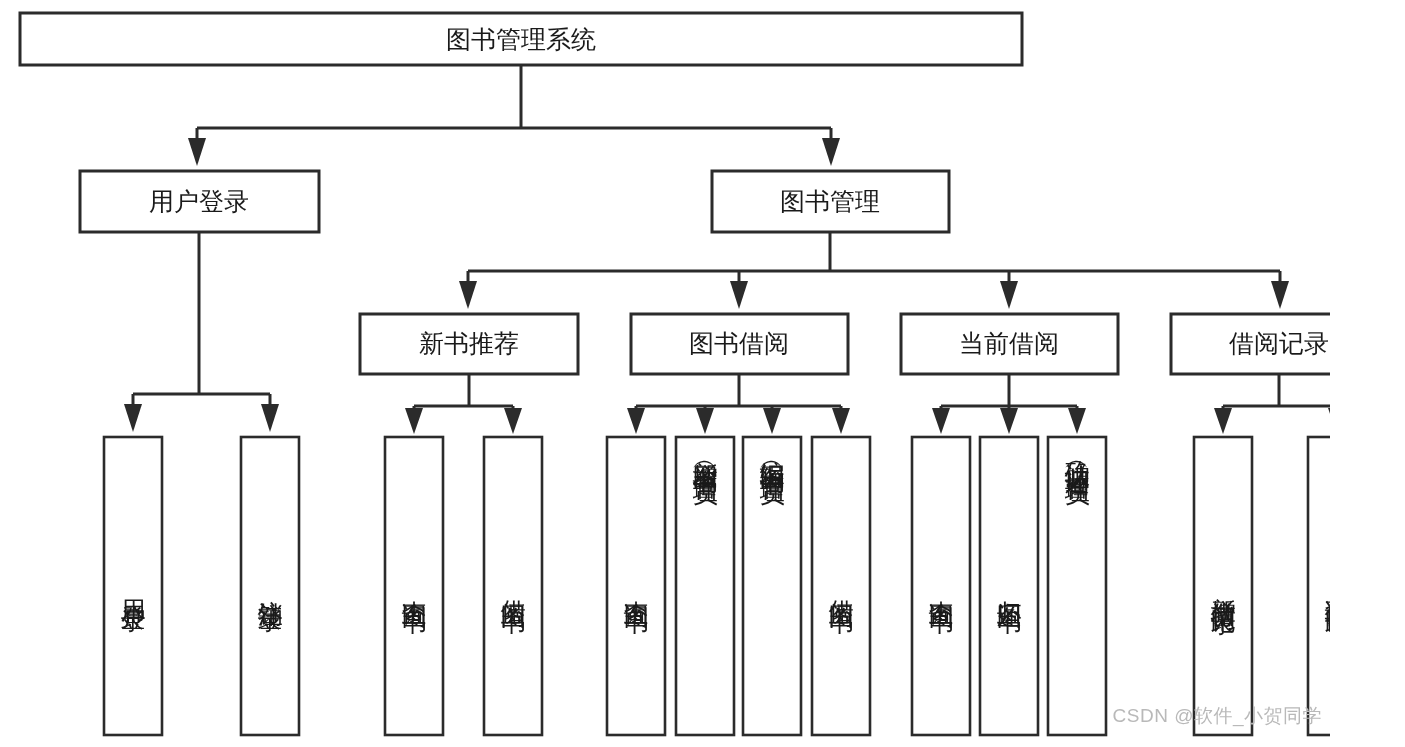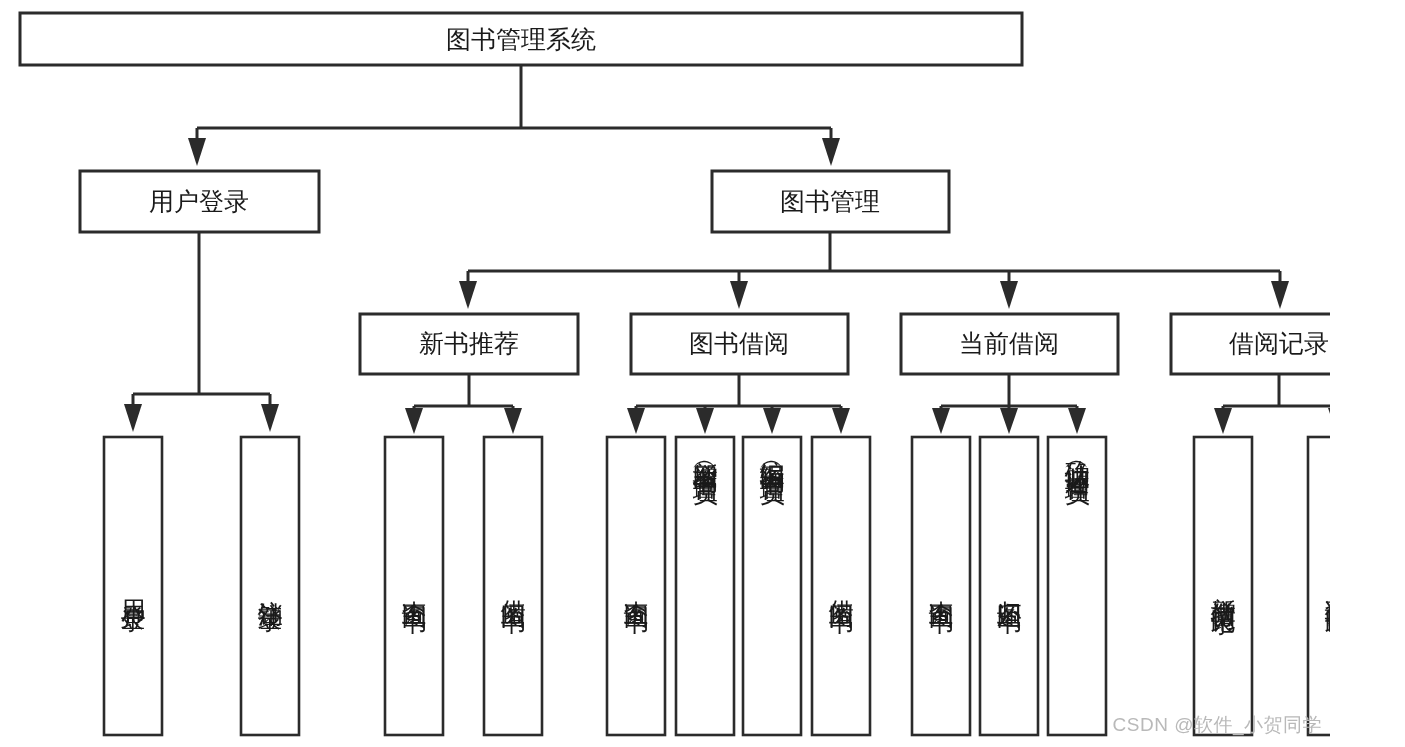--- a/index.html
+++ b/index.html
@@ -65,21 +65,21 @@
     font-family: "Liberation Sans", "DejaVu Sans", sans-serif;
     font-size: 25px;
     line-height: 1.18;
     letter-spacing: 3px;
     color: #1a1a1a;
     white-space: nowrap;
   }
   .watermark {
     position: absolute;
     right: 8px;
-    bottom: 9px;
+    bottom: 18px;
     font-family: "Liberation Sans", "DejaVu Sans", sans-serif;
     font-size: 19px;
     color: #b9b9b9;
     letter-spacing: 0.5px;
     white-space: nowrap;
   }
 </style>
 </head>
 <body>
 

